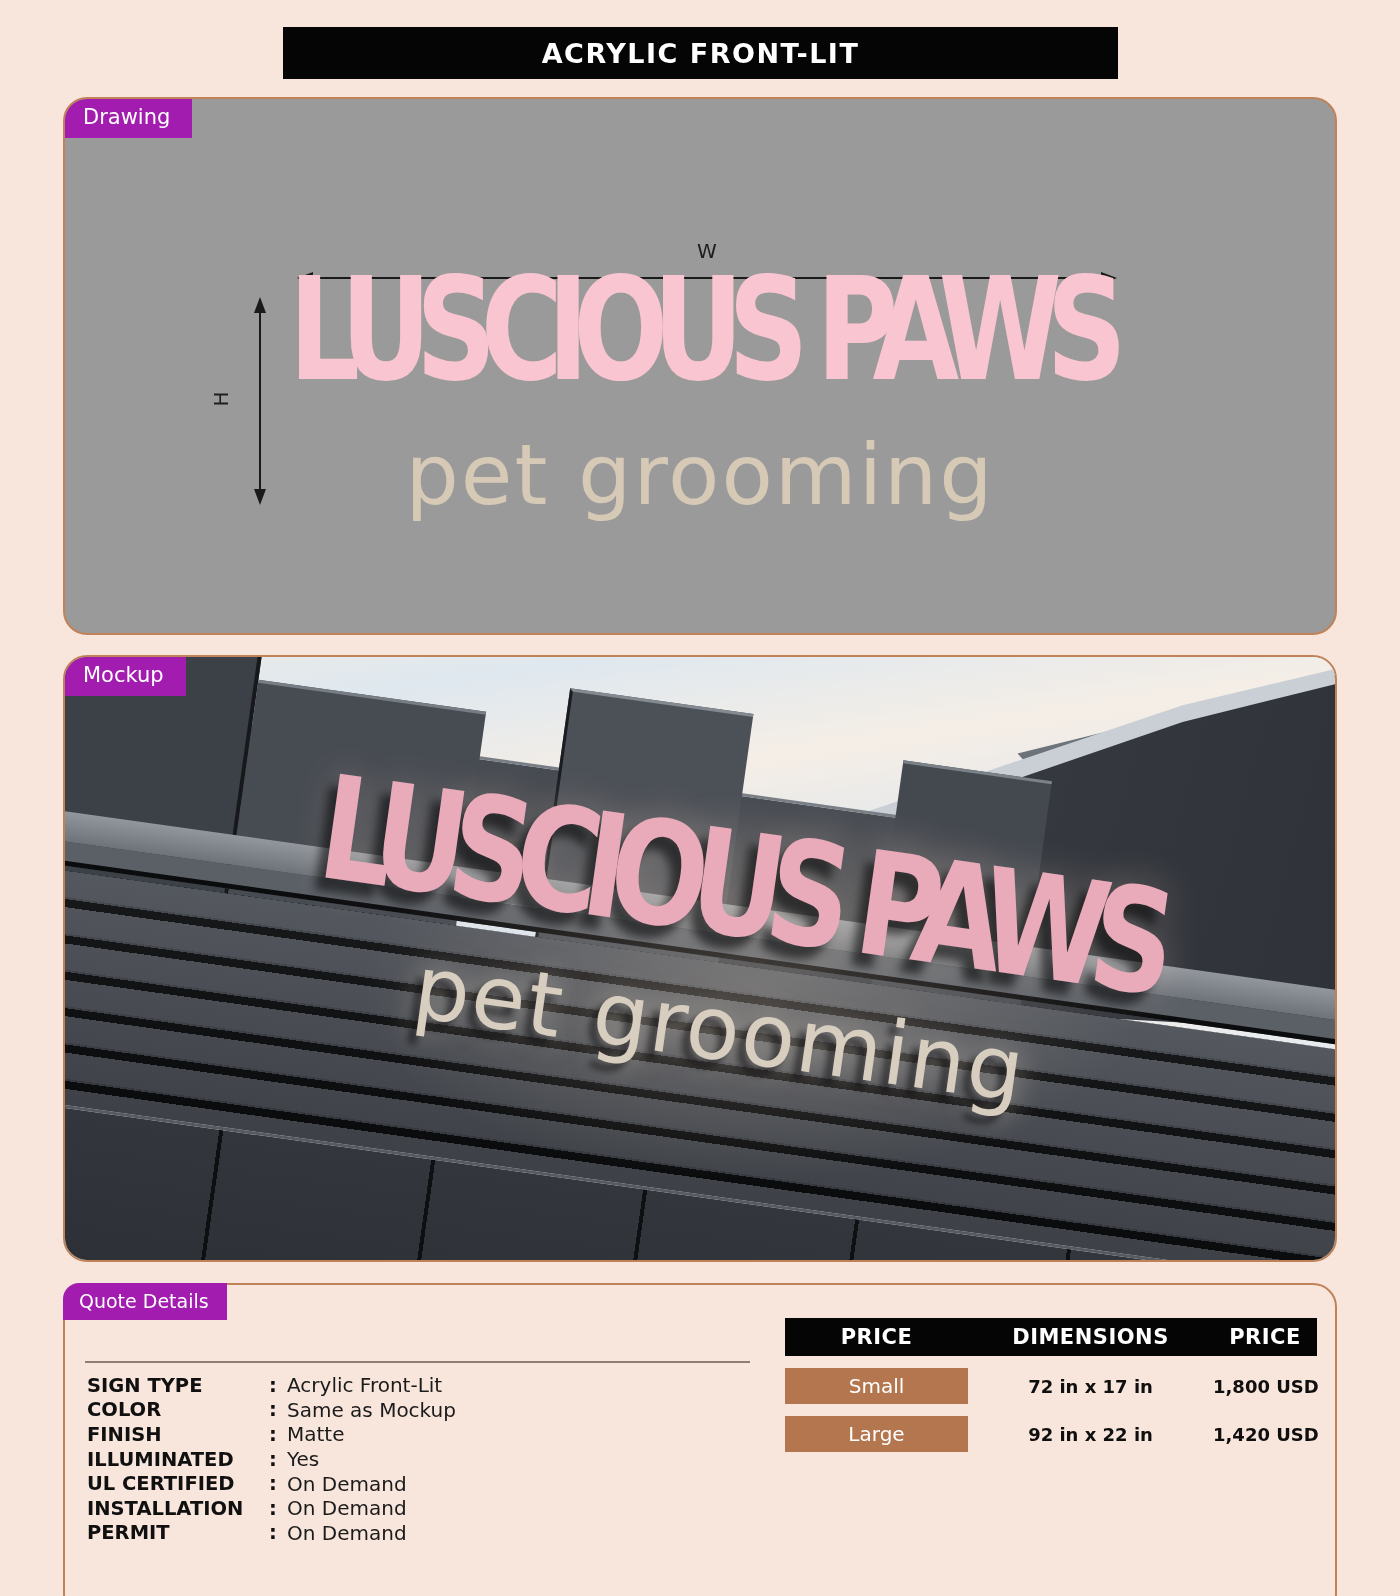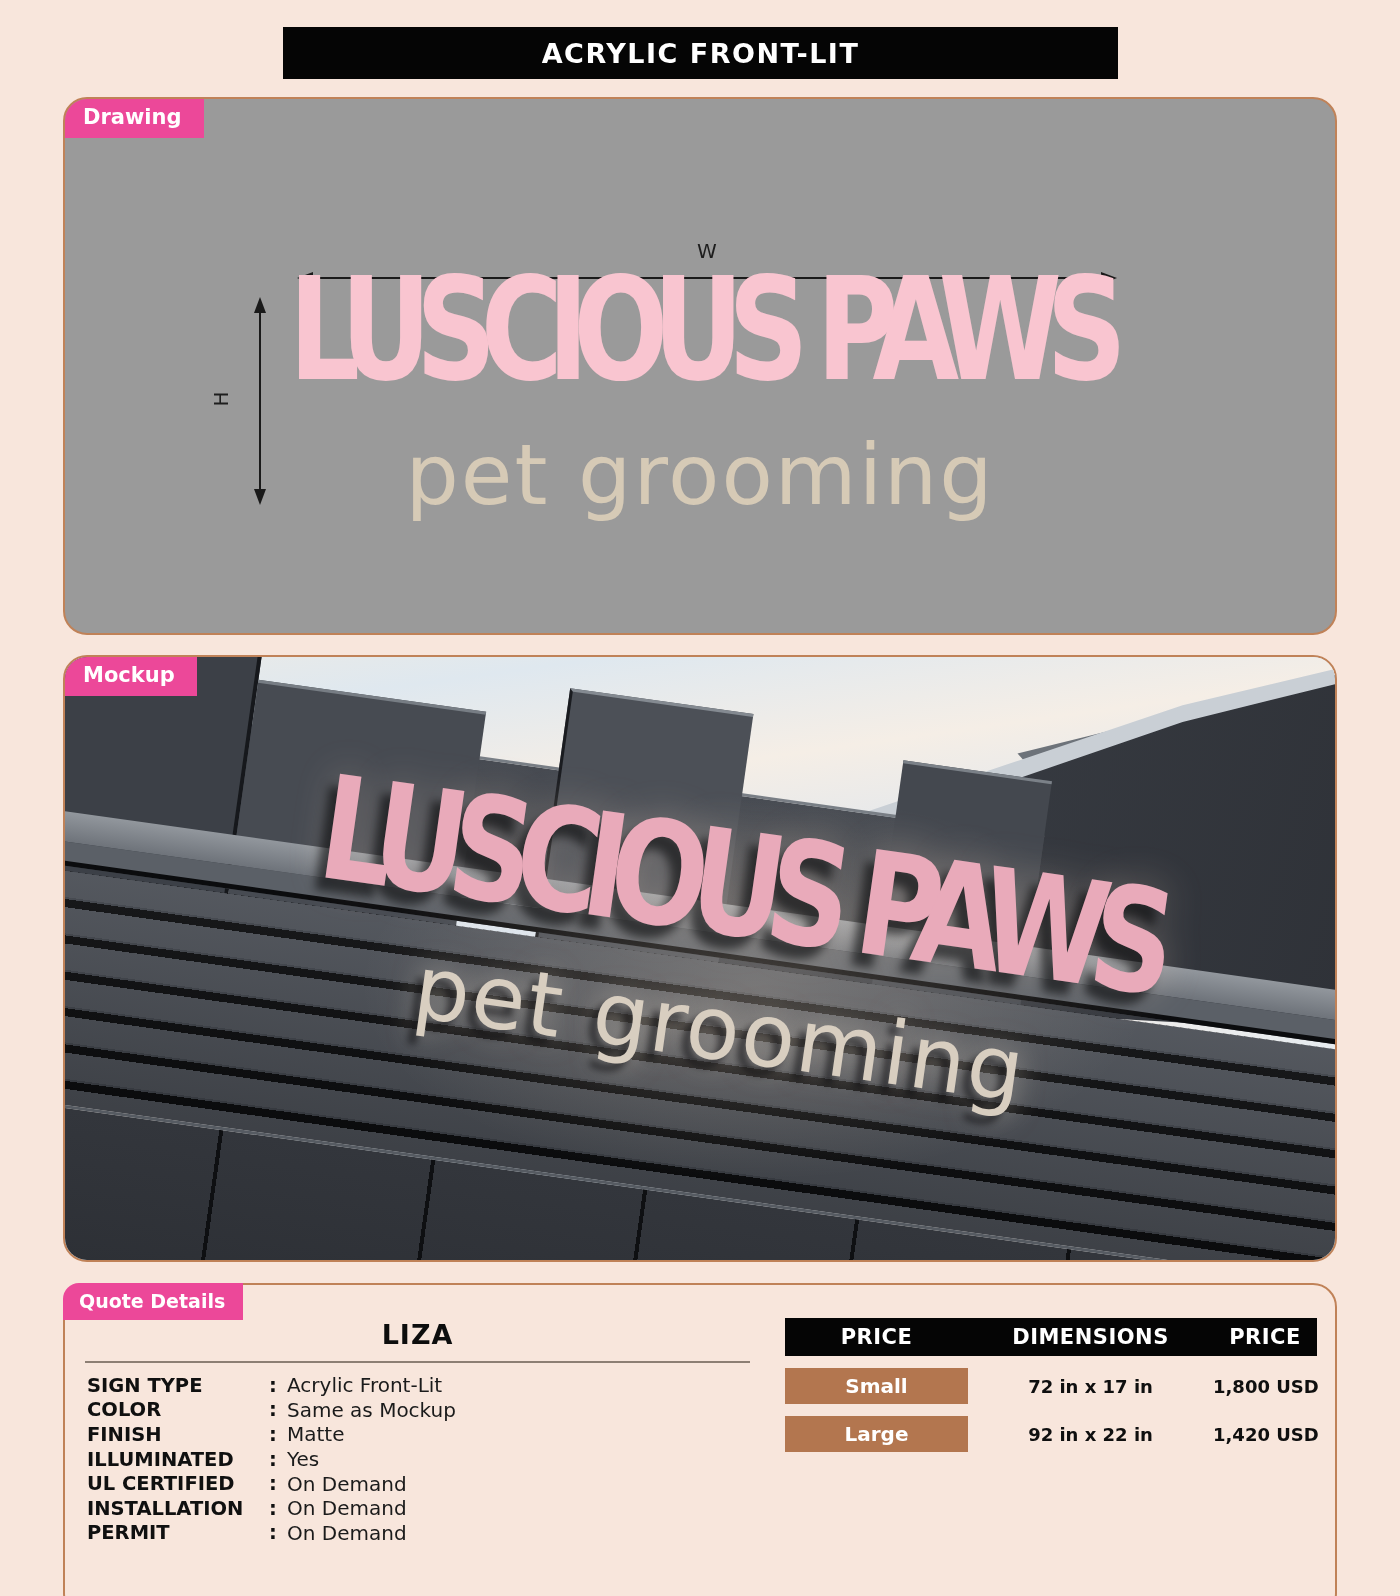--- a/index.html
+++ b/index.html
@@ -19,21 +19,21 @@
     font-weight:bold; font-size:27px; letter-spacing:1.5px;
   }
 
   
   .panel {
     position:absolute; left:63px; width:1274px;
     border:2px solid #c08258; border-radius:24px;
   }
   .tab {
     position:absolute; left:-2px; top:-2px; z-index:30;
-    background:#ec4899; color:#ffffff; font-weight:bold;
+    background:#a21caf; color:#ffffff; font-weight:normal;
     border-radius:22px 0 0 0;
     padding:8px 22px 9px 20px; font-size:21px;text-align:right;
   }
 
   
   .drawing-panel { top:97px; height:538px; background:#9a9a9a; overflow:hidden; }
   .dw-sign { position:absolute; left:0; right:0; top:158px; text-align:center; }
   .dw-line1 {
     font-size:112px; font-weight:bold; letter-spacing:-0.14em;
     color:#f9c5d0; line-height:1; white-space:nowrap;
@@ -141,21 +141,21 @@
 
   .price-table { position:absolute; left:720px; top:33px; width:532px; }
   .pt-header {
     display:grid; grid-template-columns:183px 245px 104px; height:38px;
     background:#050505; color:#ffffff; align-items:center;
   }
   .pt-header > div { text-align:center; font-weight:bold; font-size:21px; letter-spacing:.5px; }
   .pt-row { display:grid; grid-template-columns:183px 245px 104px; height:36px;
             margin-top:12px; align-items:center; }
   .size-btn {
-    background:#b3764f; color:#ffffff; font-weight:bold; font-size:20px;
+    background:#b3764f; color:#ffffff; font-weight:normal; font-size:20px;
     height:36px; display:flex; align-items:center; justify-content:center;
     border:none; width:100%; cursor:pointer;
     font-family:"DejaVu Sans","Liberation Sans",sans-serif;
   }
   .pt-val { text-align:center; font-weight:bold; font-size:18px; color:#0f0f0f;
             white-space:nowrap; }
 </style>
 </head>
 <body>
 
@@ -209,21 +209,20 @@
     <div class="mk-line1">LUSCIOUS PAWS</div>
     <div class="mk-line2">pet grooming</div>
   </div>
 
   <div class="tab">Mockup</div>
 </div>
 
 <div class="panel quote-panel">
   <div class="tab">Quote Details</div>
 
-  <div class="customer-name">LIZA</div>
   <div class="rule"></div>
 
   <div class="details">
     <div class="detail-row">
       <span class="detail-label">SIGN TYPE</span>
       <span class="detail-colon">:</span>
       <span class="detail-value">Acrylic Front-Lit</span>
     </div>
     <div class="detail-row">
       <span class="detail-label">COLOR</span>

